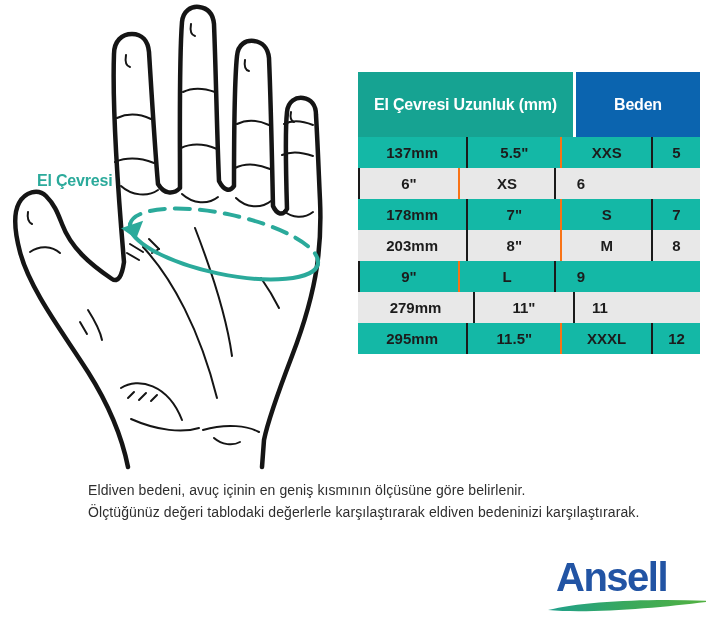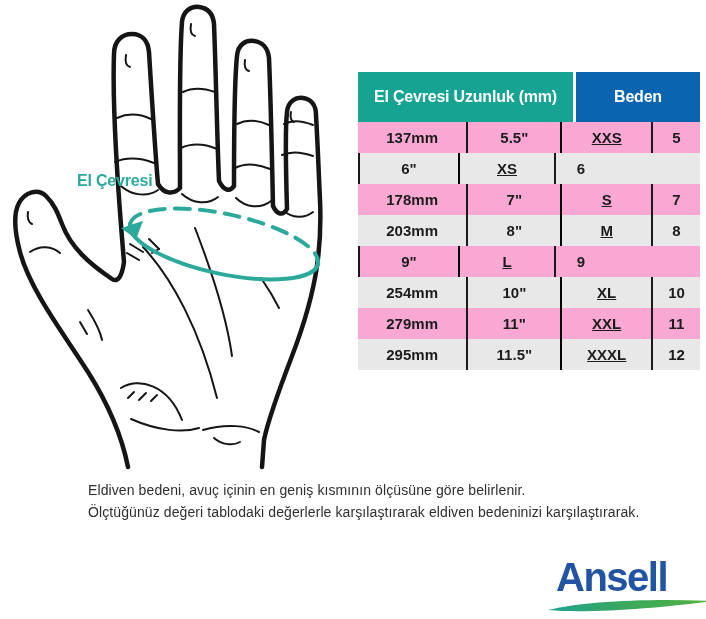--- a/index.html
+++ b/index.html
@@ -6,37 +6,36 @@
   body{
     width:706px;height:619px;position:relative;background:#ffffff;
     font-family:"Liberation Sans", sans-serif;overflow:hidden;
   }
   
   .hand-wrap{position:absolute;left:0;top:0;width:350px;height:470px;}
   .circ-label{
     position:absolute;left:37px;top:172px;
     font-size:16px;font-weight:bold;letter-spacing:-0.2px;
     color:var(--teal-accent);
-    margin-left:40px;
   }
   
   .size-table{position:absolute;left:358px;top:72px;width:342px;}
-  .thead{display:flex;height:50px;}
+  .thead{display:flex;height:65px;}
   .th{display:flex;align-items:center;justify-content:center;
       color:#ffffff;font-weight:bold;font-size:16px;letter-spacing:-0.2px;}
   .th-left{width:215px;background:var(--teal-header);}
   .th-gap{width:3px;background:#ffffff;}
   .th-right{width:124px;background:var(--blue-header);text-align:center;}
-  .trow{display:flex;height:31px;background:#f9a8d4;}
+  .trow{display:flex;height:31px;background:#14b8a6;}
   .trow:nth-child(even){background:var(--row-gray);}
   .cell{display:flex;align-items:center;justify-content:center;
         font-weight:bold;font-size:15px;color:#1c1c1c;box-sizing:border-box;}
   .c-mm{width:115px;}
   .c-inch{width:100px;border-left:2px solid #1a1a1a;}
-  .c-size{width:96px;border-left:2px solid #000000;text-decoration:underline;}
+  .c-size{width:96px;border-left:2px solid #f97316;}
   .c-num{width:52px;border-left:2px solid #1a1a1a;}
   
   .note{position:absolute;left:40px;top:479px;font-size:14px;line-height:22px;
         color:#2e2e2e;letter-spacing:0.1px;white-space:nowrap;margin-left:48px;}
   .logo{position:absolute;left:556px;top:556px;width:150px;}
   .logo-text{color:var(--logo-blue);font-weight:bold;font-size:40px;
              letter-spacing:-1.5px;line-height:42px;}
   .logo-swoosh{position:absolute;left:-9px;top:41px;}
 </style>
 </head>
@@ -164,29 +163,22 @@
       <div class="cell c-inch">8"</div>
       <div class="cell c-size">M</div>
       <div class="cell c-num">8</div>
     </div>
     <div class="trow">
       <div class="cell c-inch">9"</div>
       <div class="cell c-size">L</div>
       <div class="cell c-num">9</div>
     </div>
     <div class="trow">
-      <div class="cell c-mm">254mm</div>
-      <div class="cell c-inch">10"</div>
-      <div class="cell c-size">XL</div>
-      <div class="cell c-num">10</div>
-    </div>
-    <div class="trow">
       <div class="cell c-mm">279mm</div>
       <div class="cell c-inch">11"</div>
-      <div class="cell c-size">XXL</div>
       <div class="cell c-num">11</div>
     </div>
     <div class="trow">
       <div class="cell c-mm">295mm</div>
       <div class="cell c-inch">11.5"</div>
       <div class="cell c-size">XXXL</div>
       <div class="cell c-num">12</div>
     </div>
   </div>
 </div>

